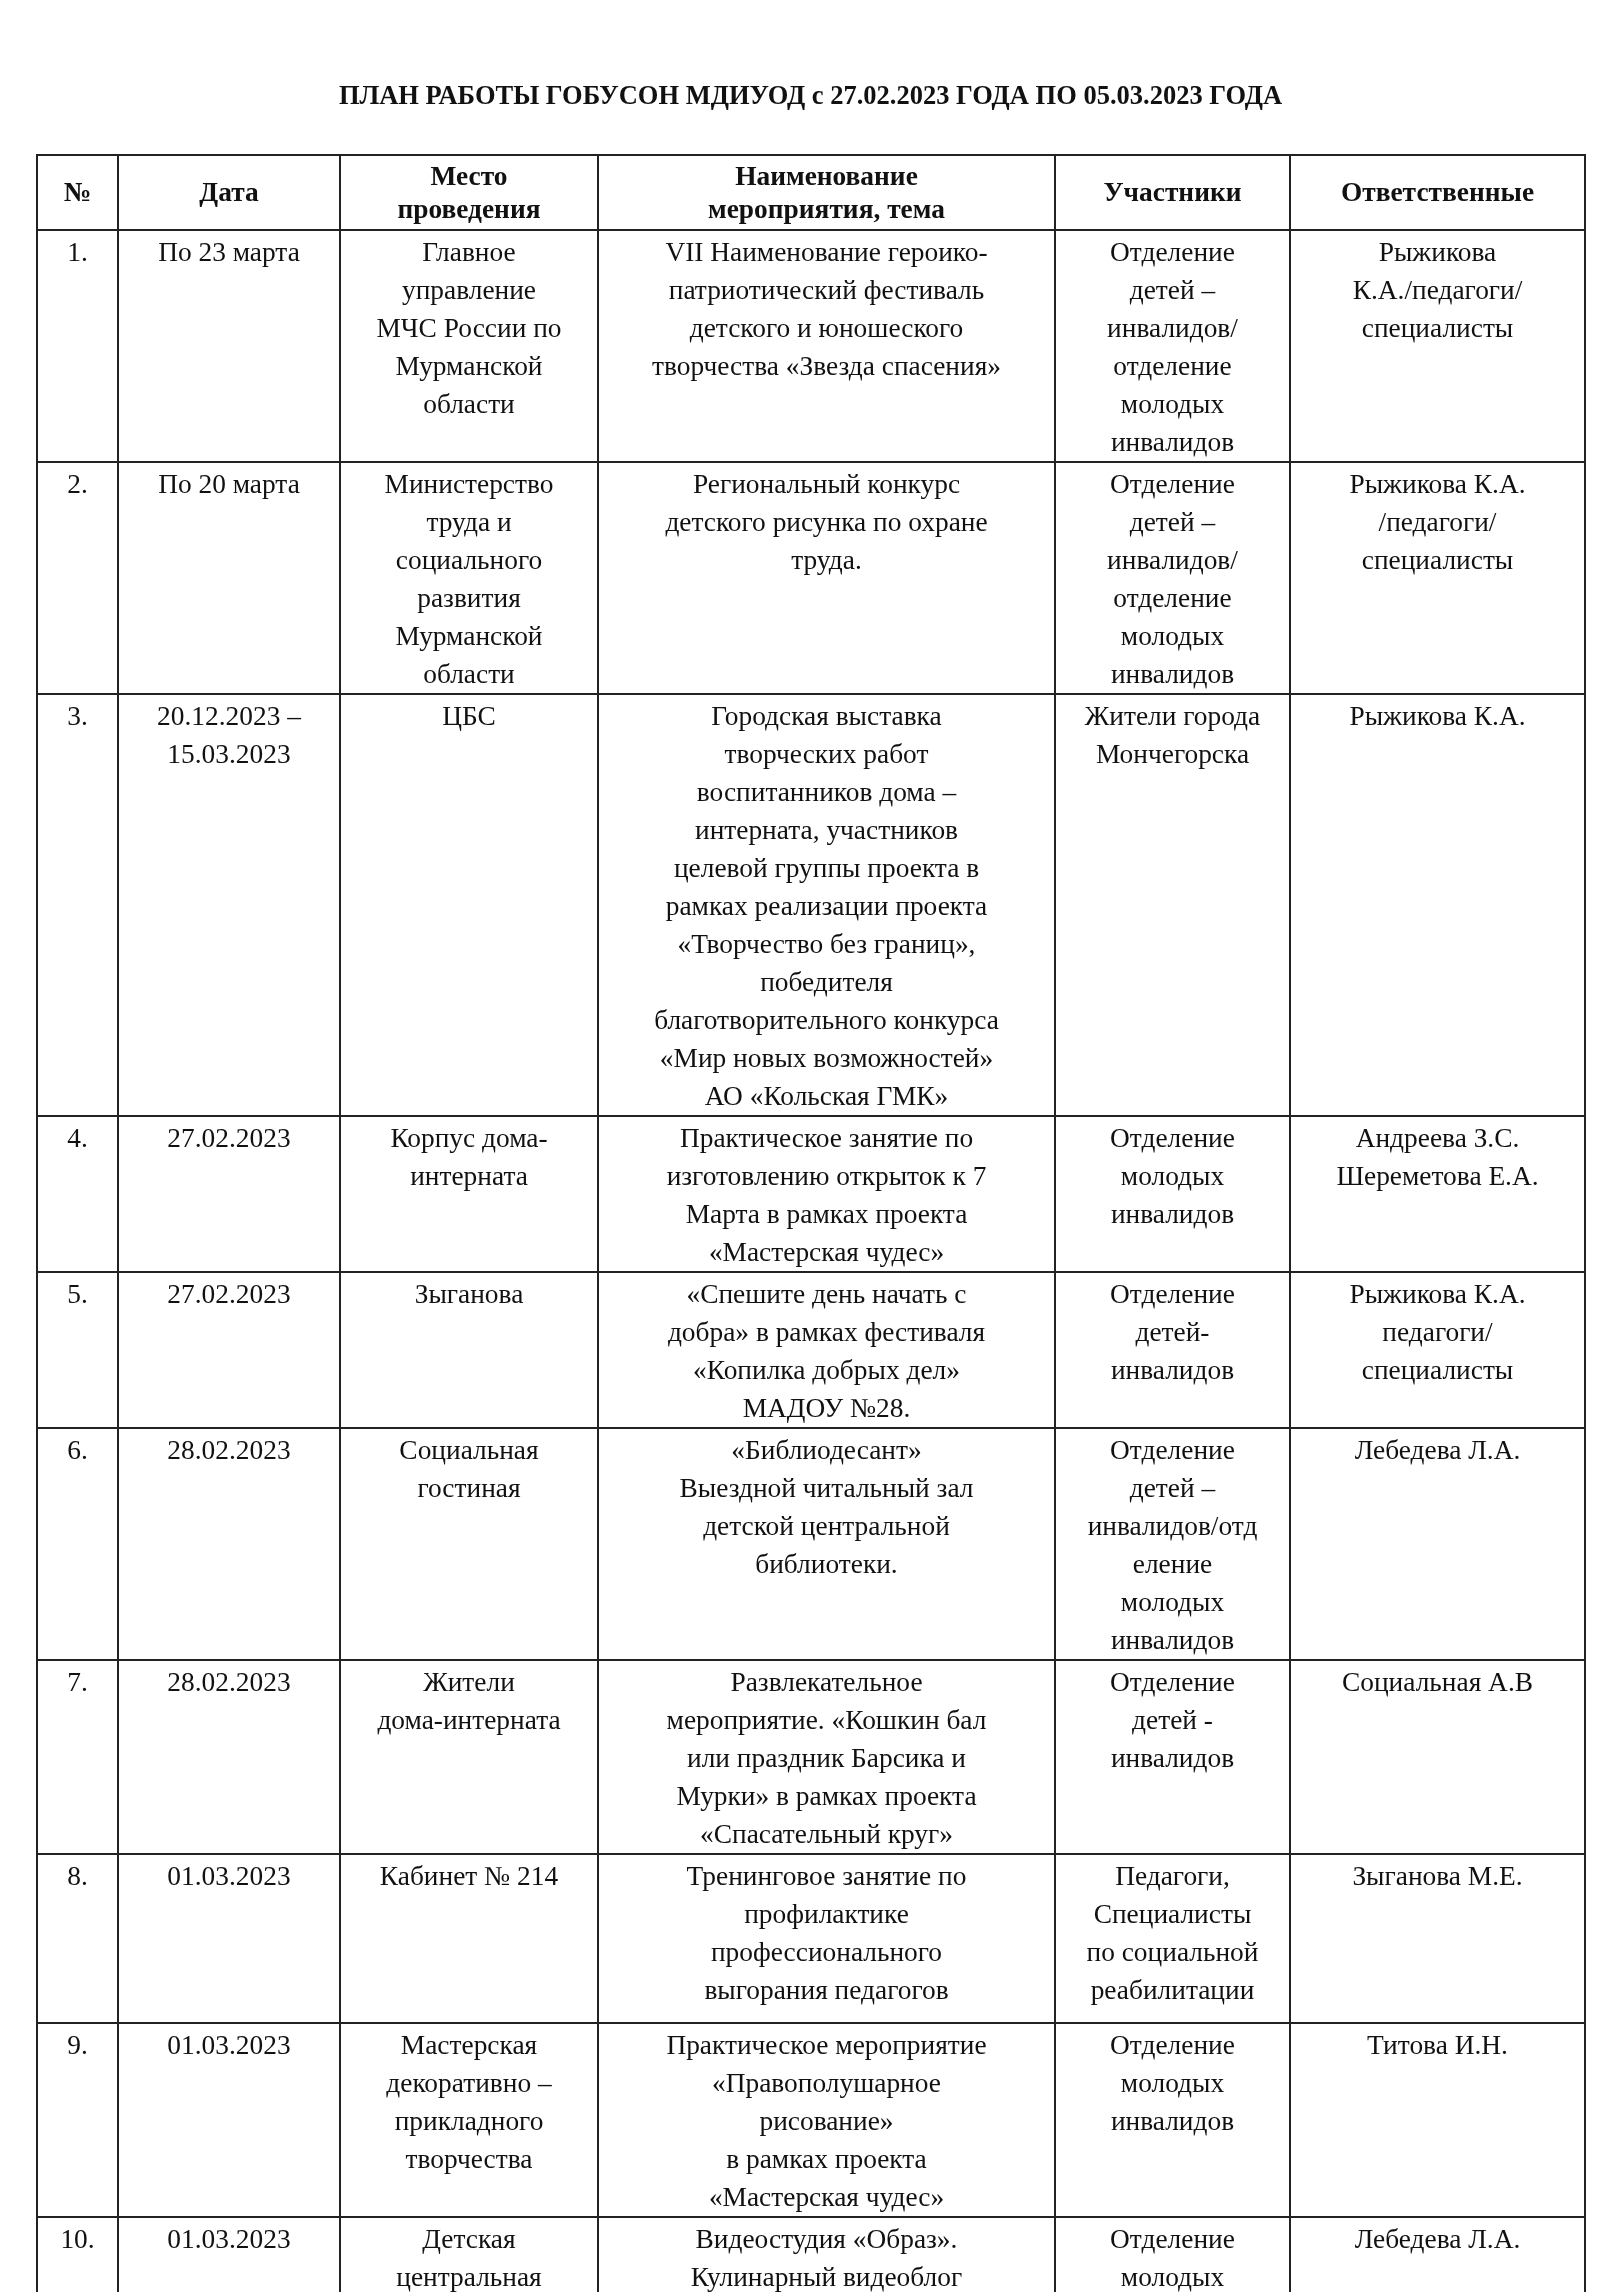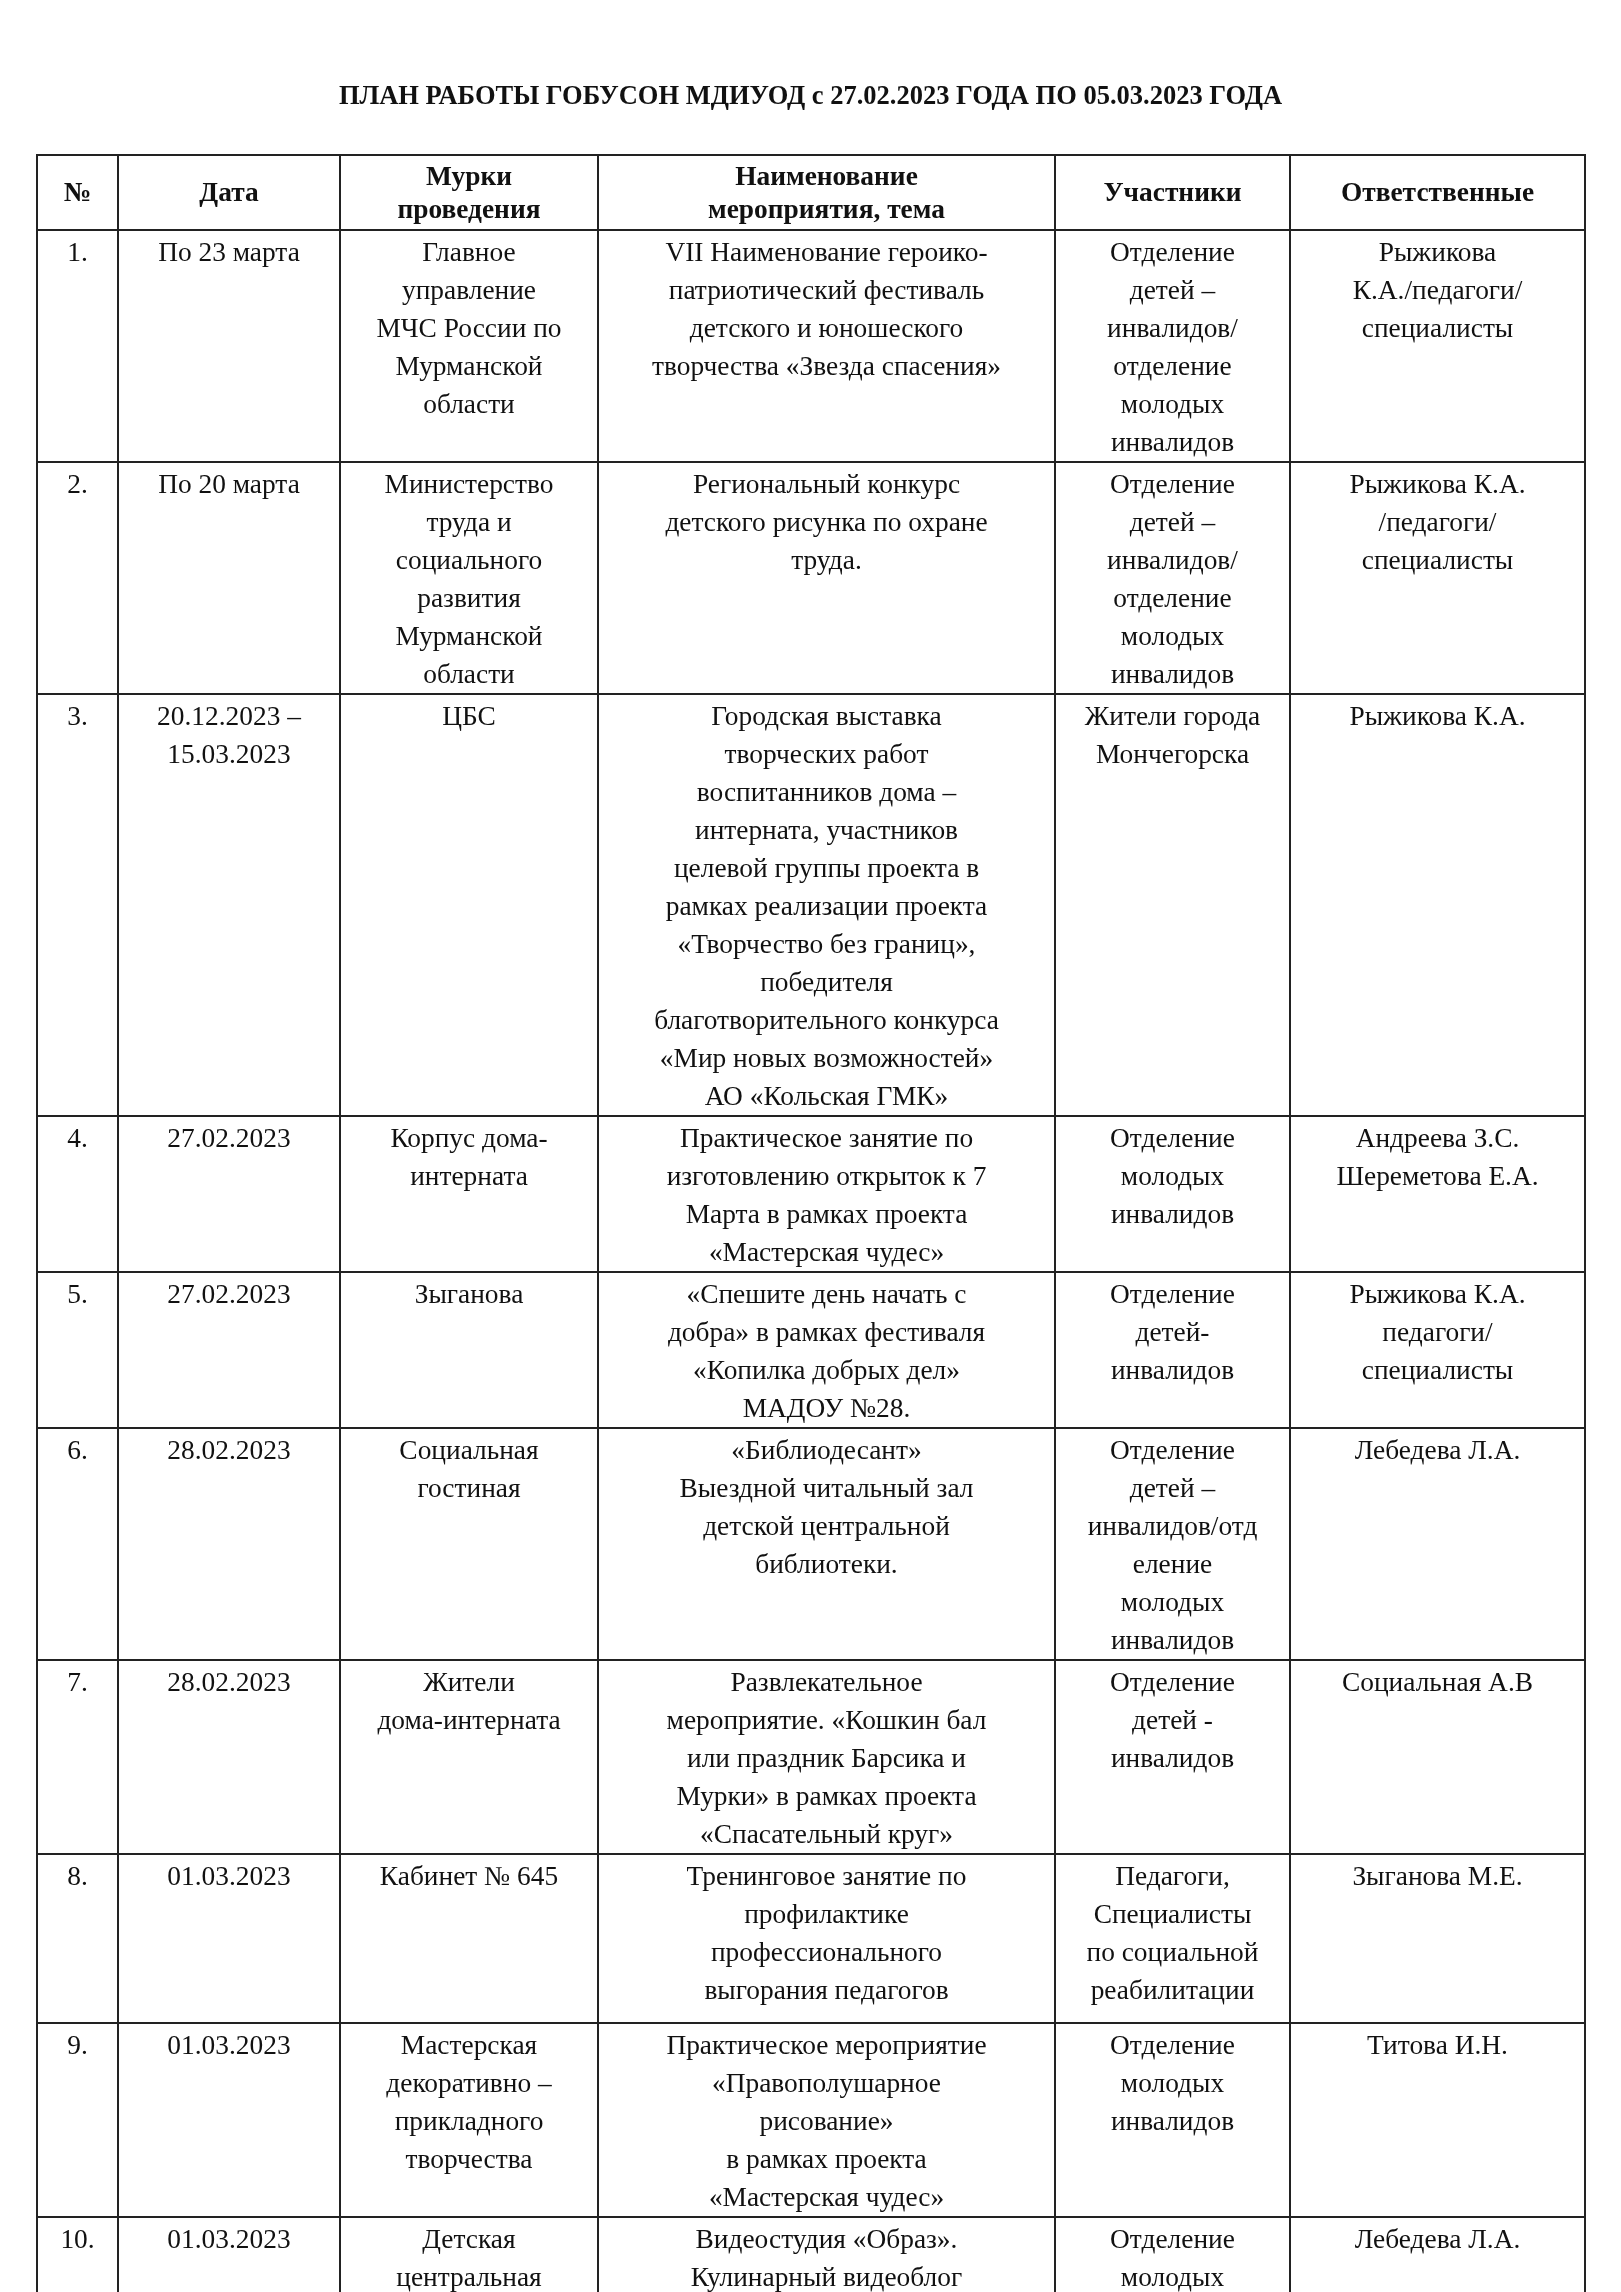--- a/index.html
+++ b/index.html
@@ -52,21 +52,21 @@
       <col class="c-date">
       <col class="c-place">
       <col class="c-name">
       <col class="c-part">
       <col class="c-resp">
   </colgroup>
   <thead>
     <tr>
       <th>№</th>
       <th>Дата</th>
-      <th>Мурки
+      <th>Место
 проведения</th>
       <th>Наименование
 мероприятия, тема</th>
       <th>Участники</th>
       <th>Ответственные</th>
     </tr>
   </thead>
   <tbody>
     <tr class="r1">
       <td>1.</td>
@@ -190,21 +190,21 @@
 Мурки» в рамках проекта
 «Спасательный круг»</td>
       <td>Отделение
 детей -
 инвалидов</td>
       <td>Социальная А.В</td>
     </tr>
     <tr class="r8">
       <td>8.</td>
       <td>01.03.2023</td>
-      <td>Кабинет № 645</td>
+      <td>Кабинет № 214</td>
       <td>Тренинговое занятие по
 профилактике
 профессионального
 выгорания педагогов</td>
       <td>Педагоги,
 Специалисты
 по социальной
 реабилитации</td>
       <td>Зыганова М.Е.</td>
     </tr>

